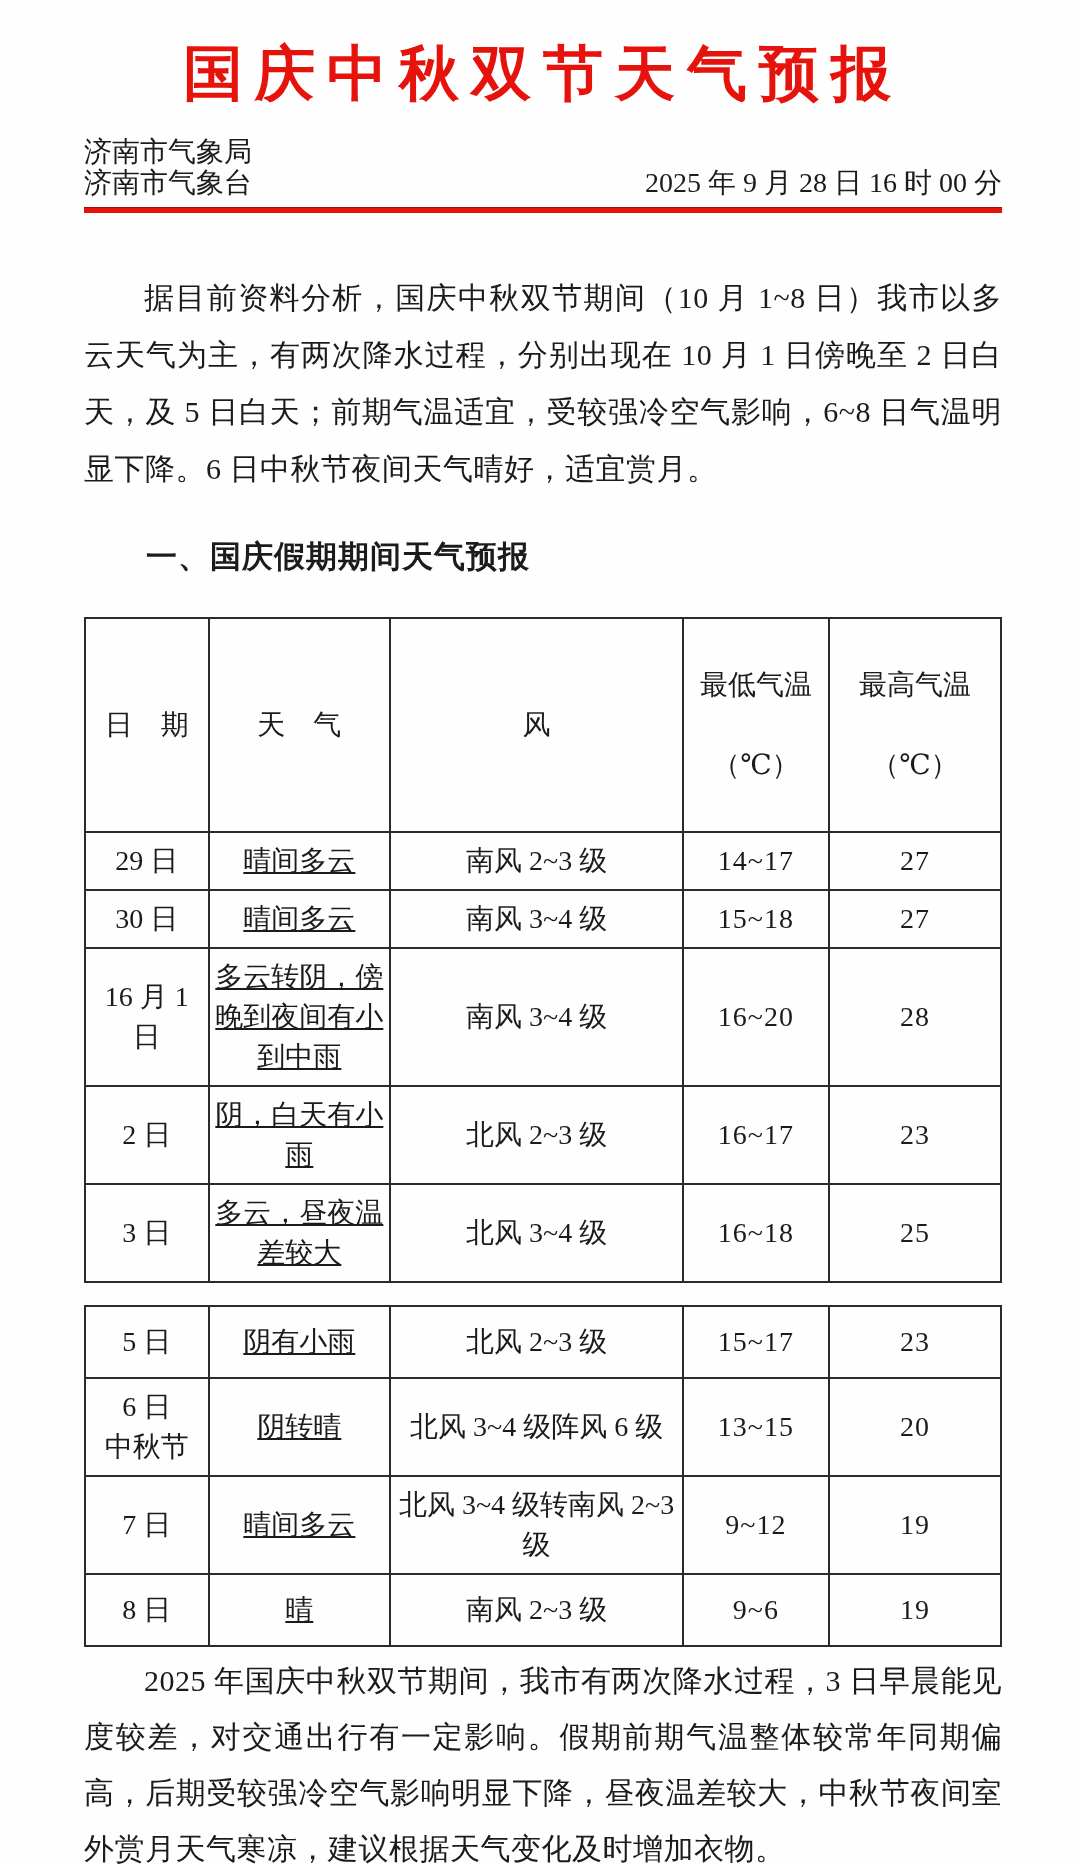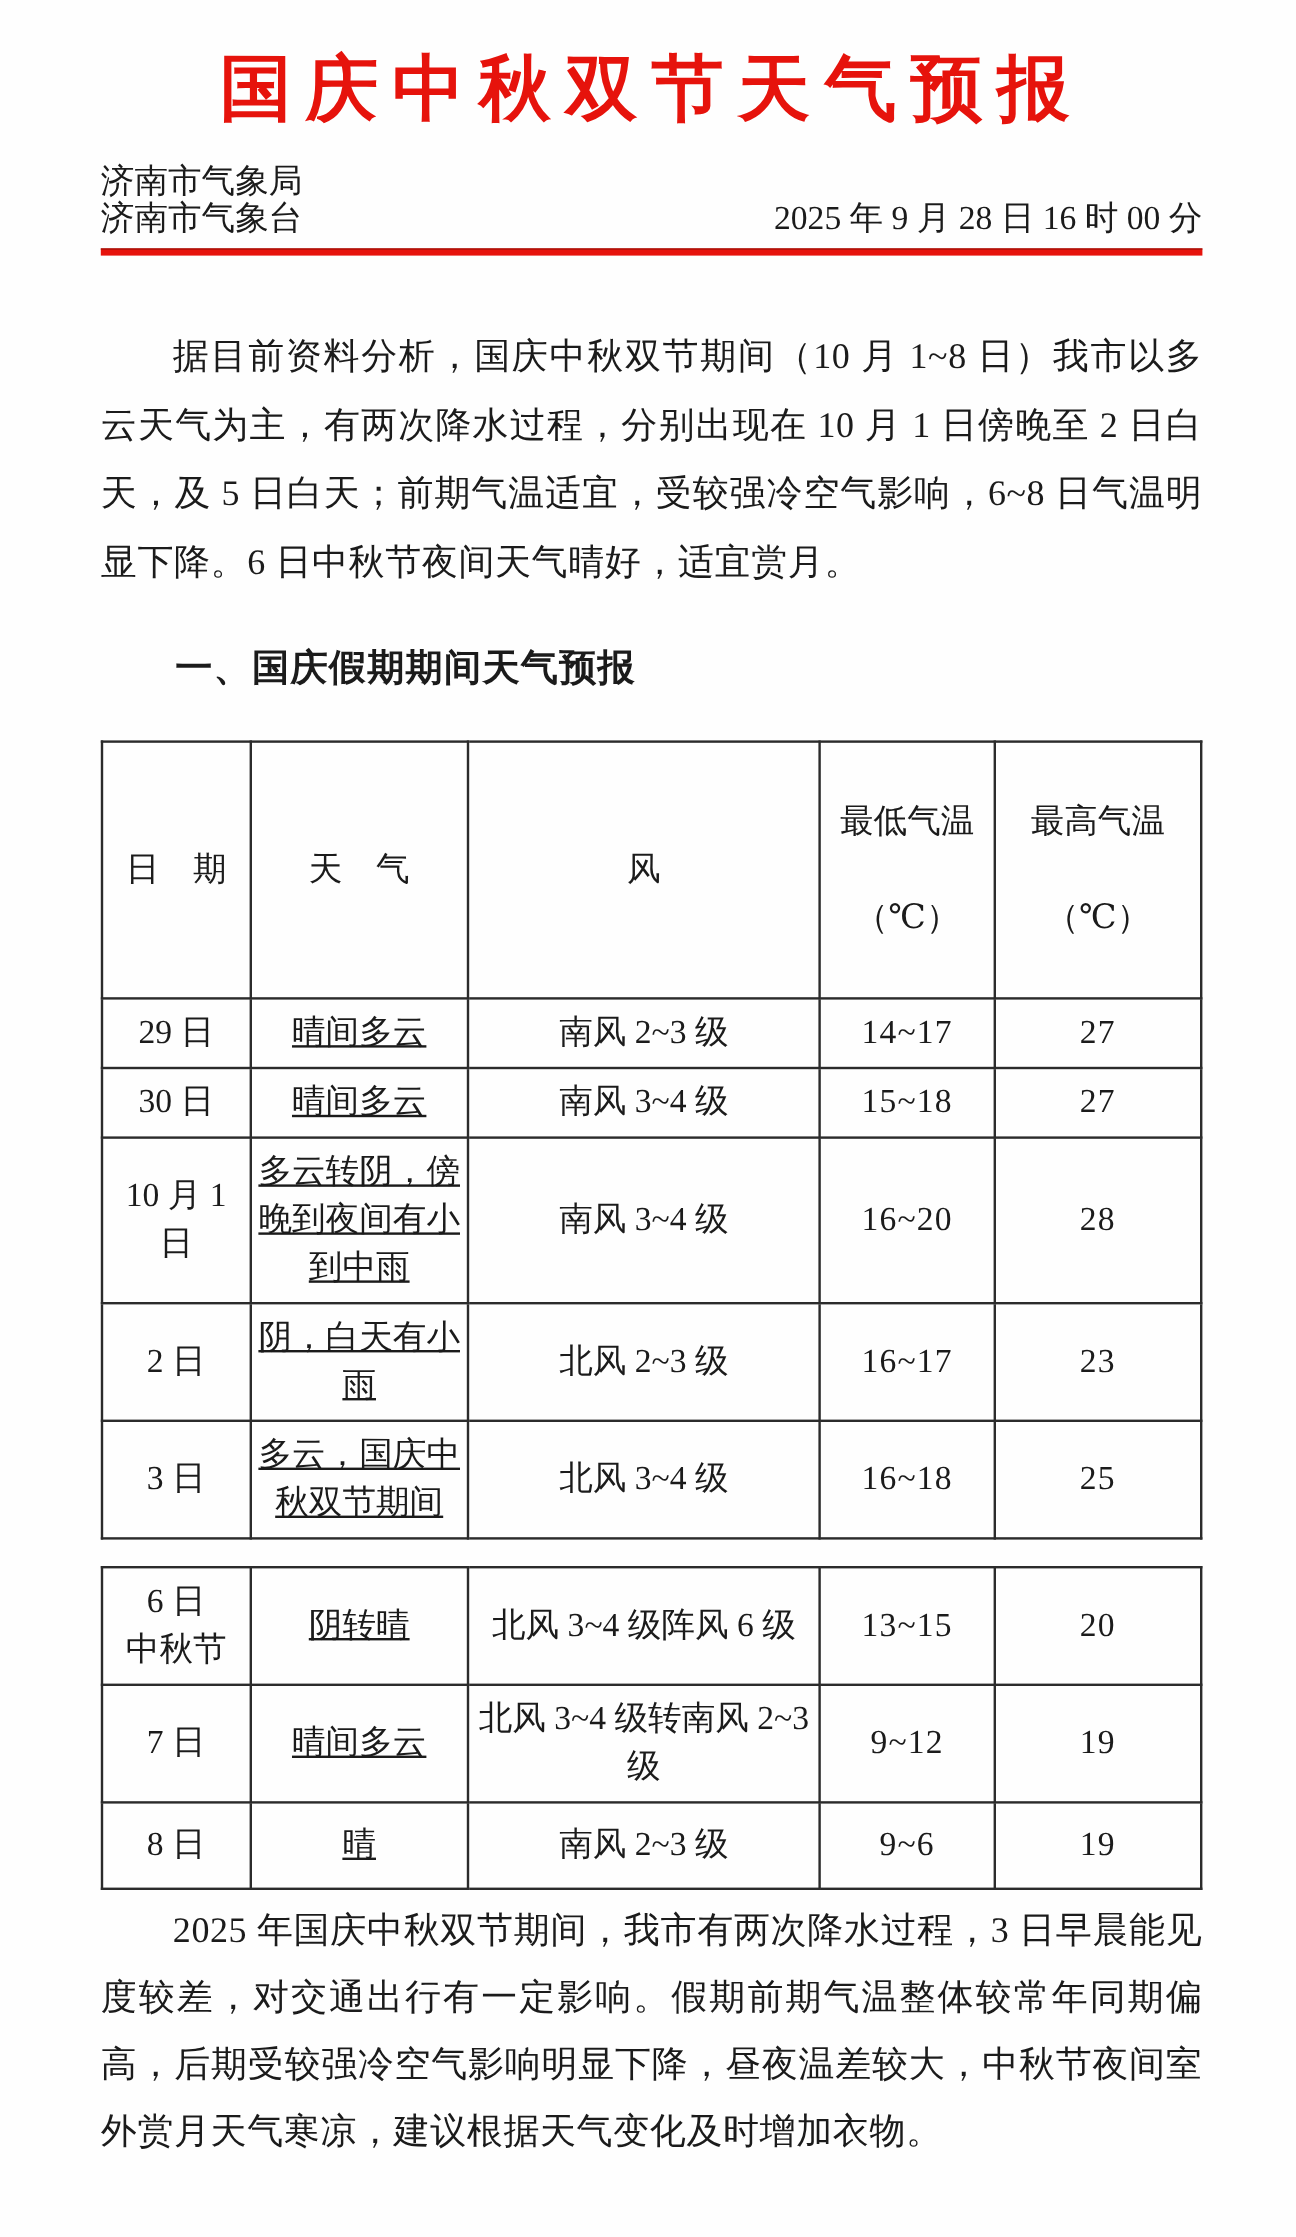--- a/index.html
+++ b/index.html
@@ -130,53 +130,60 @@
           <td class="c-tmax">27</td>
         </tr>
         <tr>
           <td class="c-date">30 日</td>
           <td class="c-weather">晴间多云</td>
           <td class="c-wind">南风 3~4 级</td>
           <td class="c-tmin">15~18</td>
           <td class="c-tmax">27</td>
         </tr>
         <tr>
-          <td class="c-date">10 月 1 日</td>
+          <td class="c-date">16 月 1 日</td>
           <td class="c-weather">多云转阴，傍晚到夜间有小到中雨</td>
           <td class="c-wind">南风 3~4 级</td>
           <td class="c-tmin">16~20</td>
           <td class="c-tmax">28</td>
         </tr>
         <tr>
           <td class="c-date">2 日</td>
           <td class="c-weather">阴，白天有小雨</td>
           <td class="c-wind">北风 2~3 级</td>
           <td class="c-tmin">16~17</td>
           <td class="c-tmax">23</td>
         </tr>
         <tr>
           <td class="c-date">3 日</td>
-          <td class="c-weather">多云，国庆中秋双节期间</td>
+          <td class="c-weather">多云，昼夜温差较大</td>
           <td class="c-wind">北风 3~4 级</td>
           <td class="c-tmin">16~18</td>
           <td class="c-tmax">25</td>
         </tr>
       </tbody>
   </table>
 
   <table class="forecast" id="table2">
     <colgroup>
       <col style="width:13.5%">
         <col style="width:19.8%">
         <col style="width:32%">
         <col style="width:15.9%">
         <col style="width:18.8%">
     </colgroup>
     <tbody id="t2-body">
         <tr>
+          <td class="c-date">5 日</td>
+          <td class="c-weather">阴有小雨</td>
+          <td class="c-wind">北风 2~3 级</td>
+          <td class="c-tmin">15~17</td>
+          <td class="c-tmax">23</td>
+        </tr>
+        <tr>
           <td class="c-date">6 日
 中秋节</td>
           <td class="c-weather">阴转晴</td>
           <td class="c-wind">北风 3~4 级阵风 6 级</td>
           <td class="c-tmin">13~15</td>
           <td class="c-tmax">20</td>
         </tr>
         <tr>
           <td class="c-date">7 日</td>
           <td class="c-weather">晴间多云</td>

